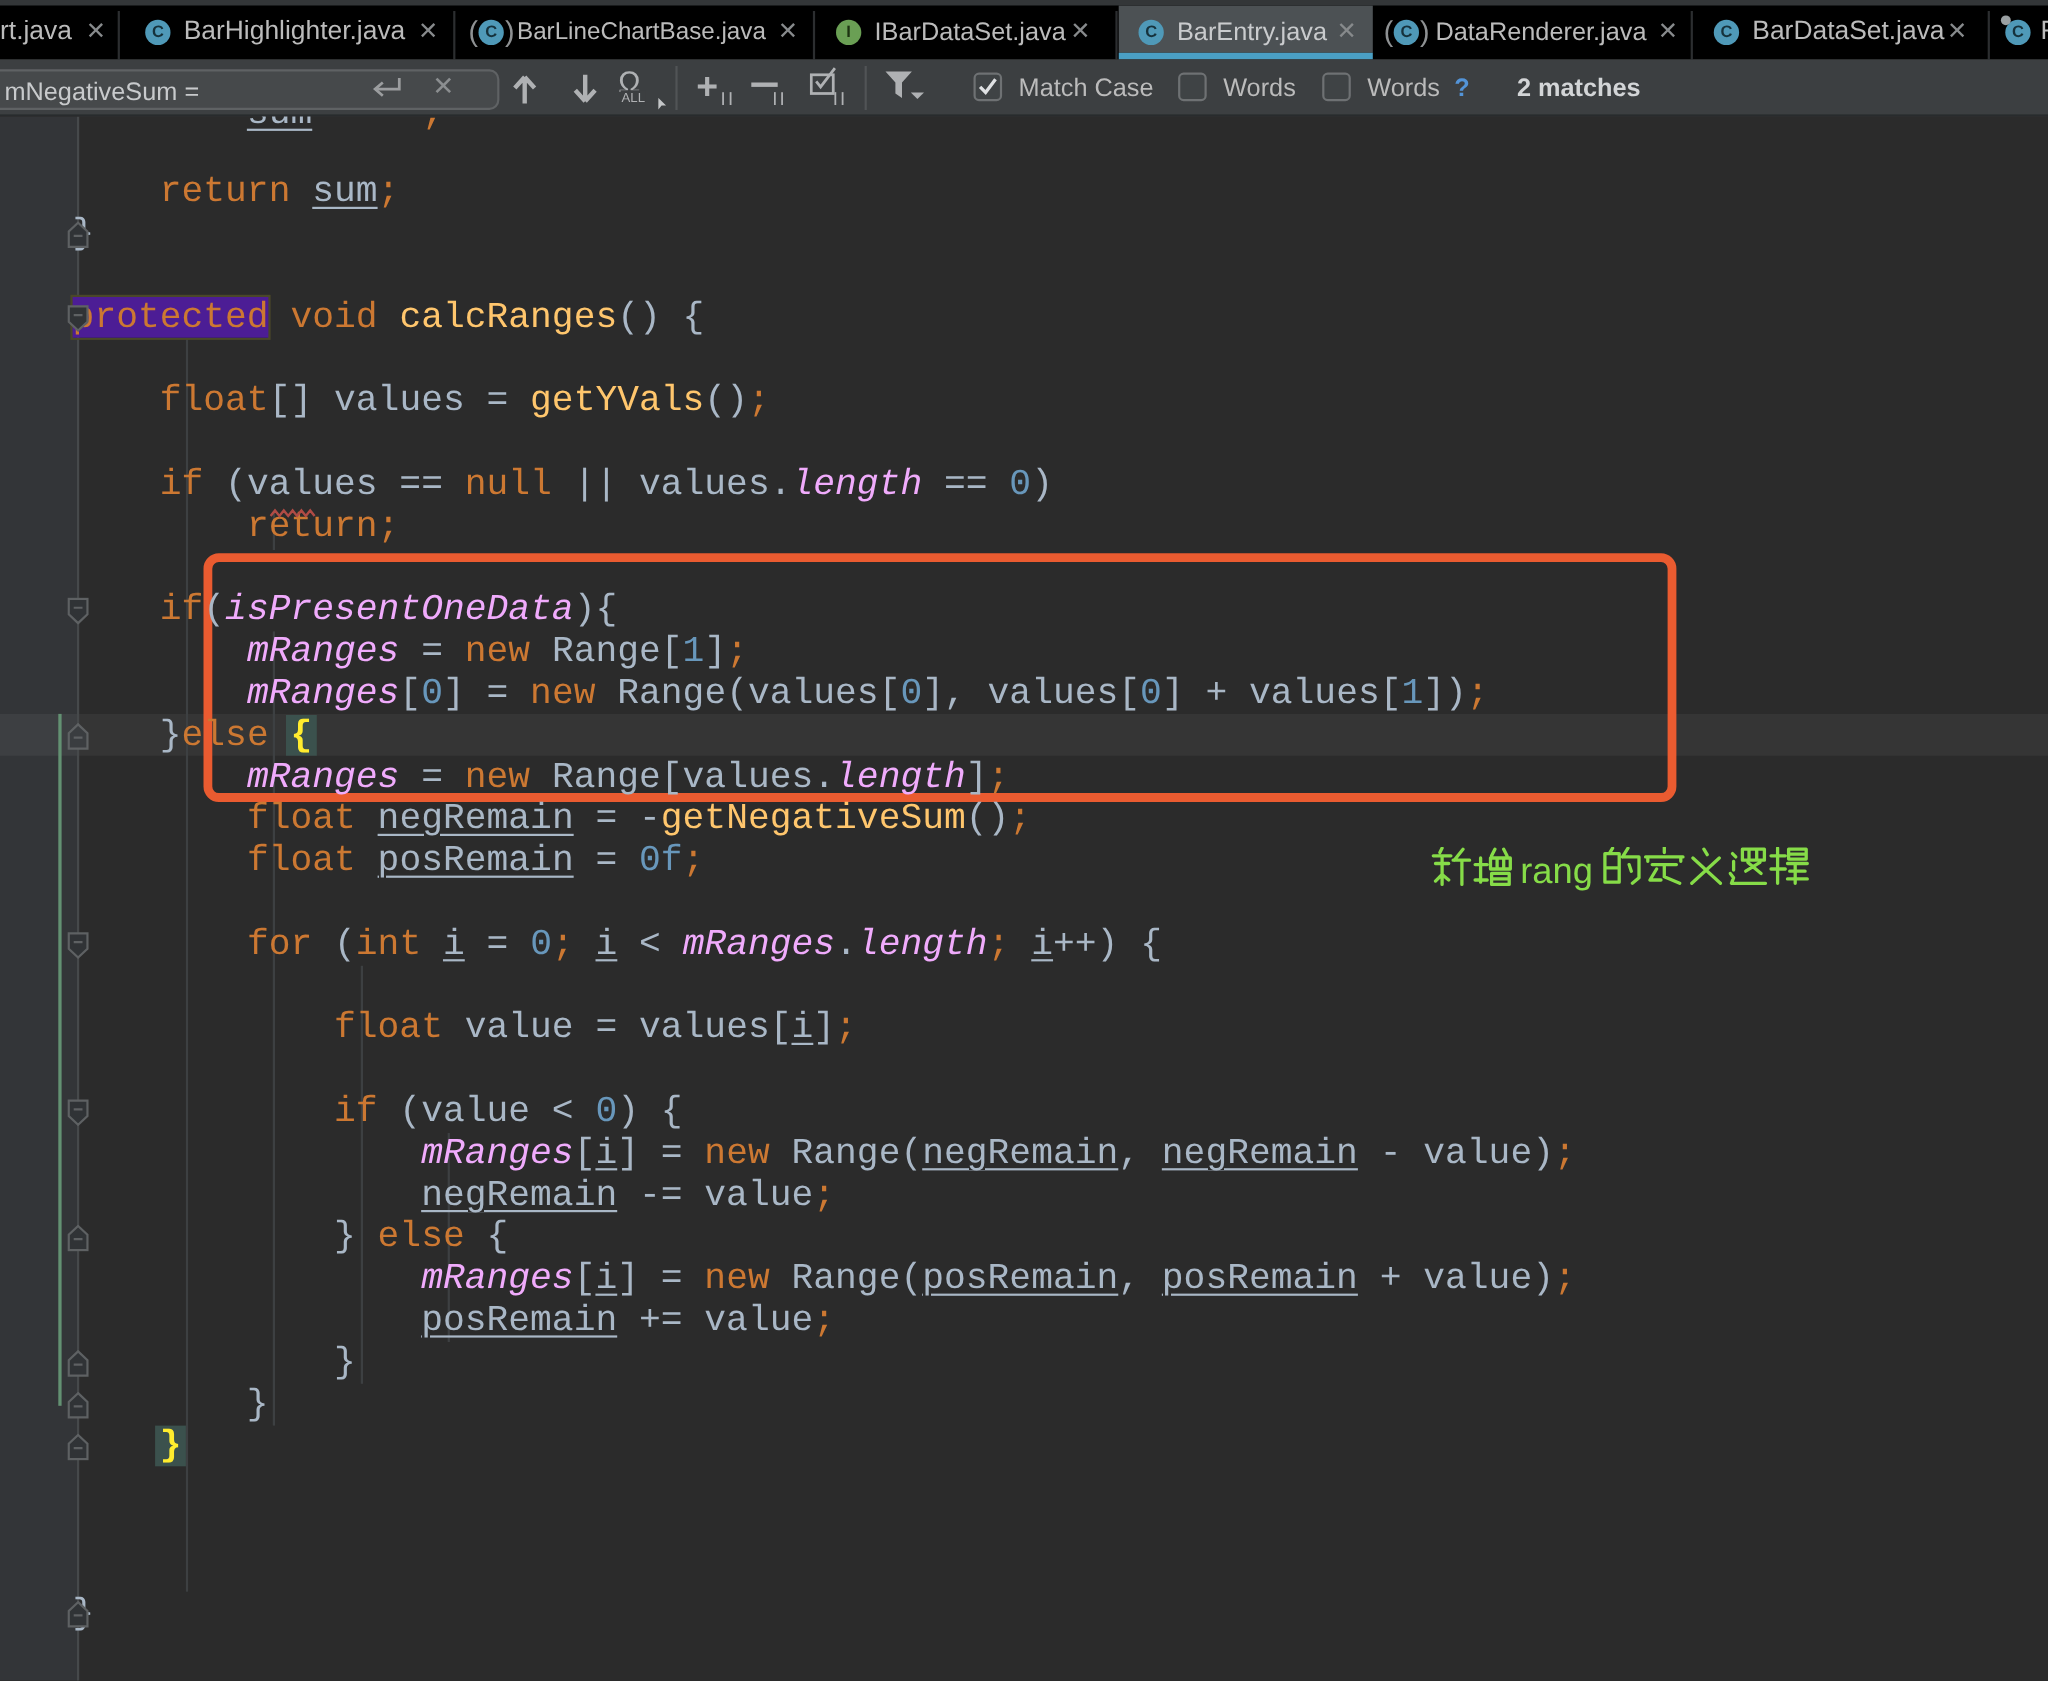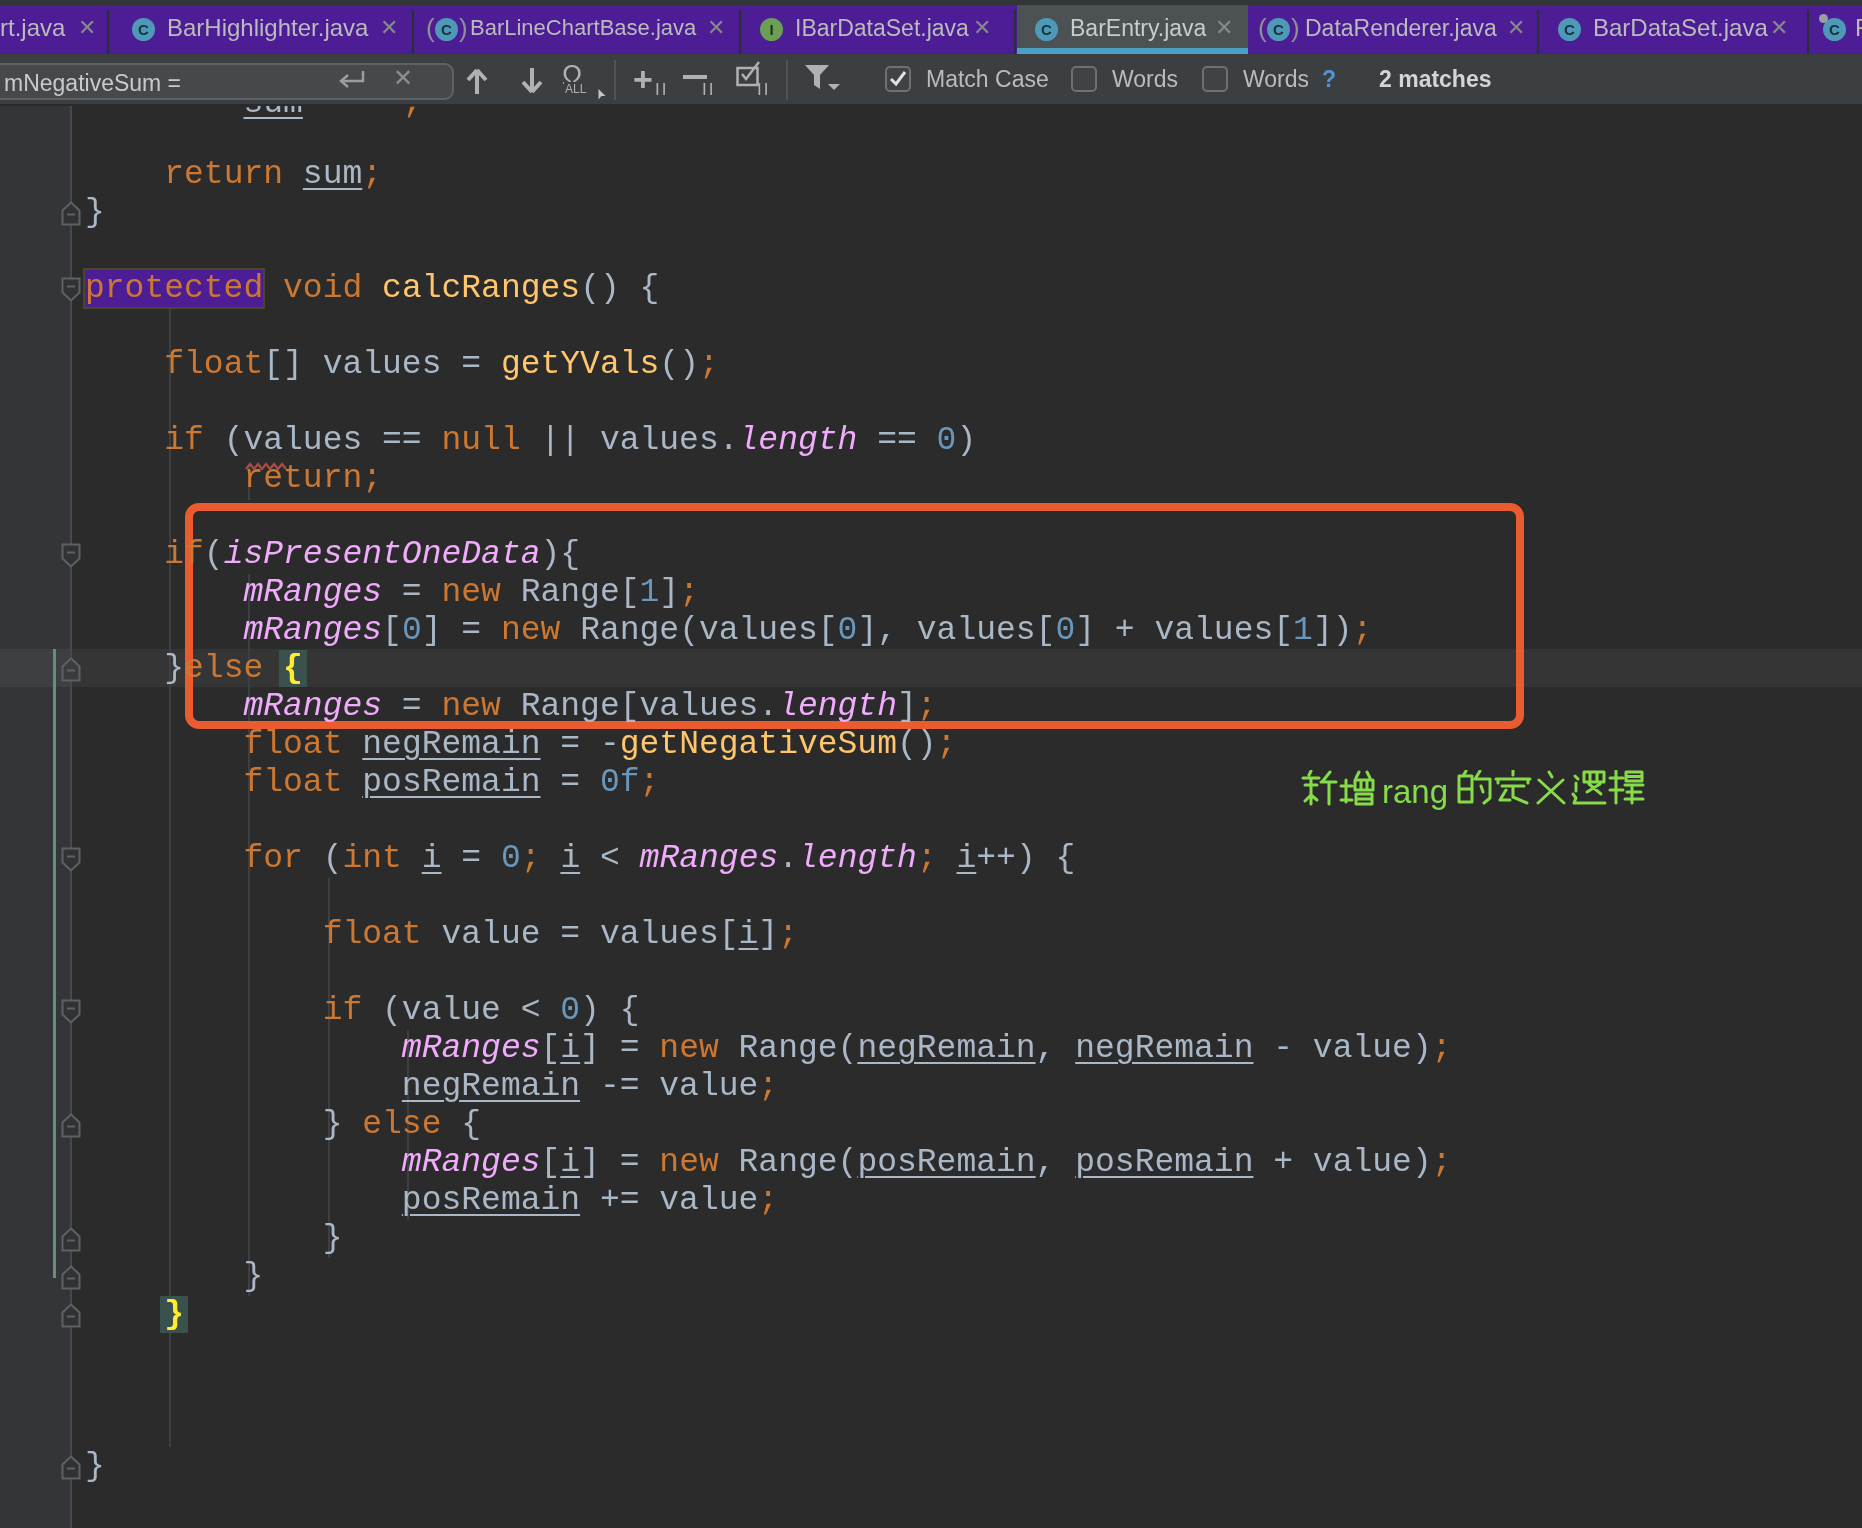--- a/index.html
+++ b/index.html
@@ -1,19 +1,19 @@
 <!DOCTYPE html>
 <html><head>
 <meta charset="utf-8">
 <style>
   * { margin:0; padding:0; box-sizing:border-box; }
   html,body { width:1862px; height:1528px; overflow:hidden; background:#2b2b2b; }
   #page { position:relative; width:1862px; height:1528px; font-family:"Liberation Sans", sans-serif; }
   
-  #tabbar { position:absolute; left:0; top:0; width:1862px; height:54px; background:#4c1d95; }
+  #tabbar { position:absolute; left:0; top:0; width:1862px; height:54px; background:#000000; }
   #topstrip { position:absolute; left:0; top:0; width:1862px; height:5px; background:#333638; z-index:5; }
   .tabsep { position:absolute; top:10px; height:44px; width:2px; background:#2c2e30; }
   .tab { position:absolute; top:5px; height:49px; }
   .tab .lbl { position:absolute; top:0; height:49px; line-height:46px; font-size:24px; color:#bbbbbb; white-space:pre; }
   .tab .cx { position:absolute; top:0; height:49px; line-height:46px; font-size:22px; color:#878a8c; }
   .cicon { position:absolute; top:13px; width:23px; height:23px; border-radius:50%; background:#4f99b8; color:#16323c; font-size:15px; font-weight:bold; text-align:center; line-height:23px; }
   .iicon { background:#6a9f54; color:#1c3311; }
   .paren { position:absolute; top:0px; height:49px; line-height:47px; color:#8e9193; font-size:26px; }
   #activetab { position:absolute; left:1017px; top:5px; width:231px; height:43px; background:#4c5154; }
   #activeline { position:absolute; left:1017px; top:48px; width:231px; height:6px; background:#4a9fc4; }
@@ -25,21 +25,21 @@
   .vsep { position:absolute; top:6px; width:2px; height:40px; background:#515456; }
   .cb { position:absolute; top:12px; width:26px; height:26px; border:2px solid #6e7173; border-radius:5px; background:#3f4345; }
   .cblbl { position:absolute; top:6px; font-size:23px; color:#bbbbbb; line-height:38px; }
   
   #editor { position:absolute; left:0; top:106px; width:1862px; height:1422px; background:#2b2b2b; overflow:hidden; }
   #gutter { position:absolute; left:0; top:0; width:71px; height:1422px; background:#333538; }
   #foldline { position:absolute; left:70px; top:0; width:2px; height:1422px; background:#46494b; }
   #caretrow { position:absolute; left:0; top:543px; width:1862px; height:38px; background:rgba(255,255,255,0.05); }
   #vcsbar { position:absolute; left:53px; top:543px; width:3px; height:629px; background:#639172; }
   .iguide { position:absolute; width:2px; background:#3d4042; }
-  .cl { position:absolute; left:0; width:1862px; height:38px; line-height:38px; padding-left:85px; font-family:"Liberation Mono", monospace; font-size:33px; white-space:pre; color:#a9b7c6; }
+  .cl { position:absolute; left:0; width:1862px; height:38px; line-height:38px; padding-left:66px; font-family:"Liberation Mono", monospace; font-size:33px; white-space:pre; color:#a9b7c6; }
   .k { color:#cc7832; }
   .f { color:#f0abfc;font-style:italic; }
   .n { color:#6897bb; }
   .m { color:#ffc66d; }
   .u { text-decoration:underline; text-underline-offset:5px; text-decoration-thickness:2px; }
   .hl { background:#4c1d95; box-shadow:0 0 0 2px #4a4729; }
   .bm { background:#3b514d; color:#ffec2e; font-weight:bold; margin:0 -4px; padding:0 4px; }
   .marker { position:absolute; left:61px; width:20px; height:25px; }
   #orect { position:absolute; left:185px; top:397px; width:1339px; height:226px; border:8px solid #ea5b30; border-radius:14px; }
 </style>

